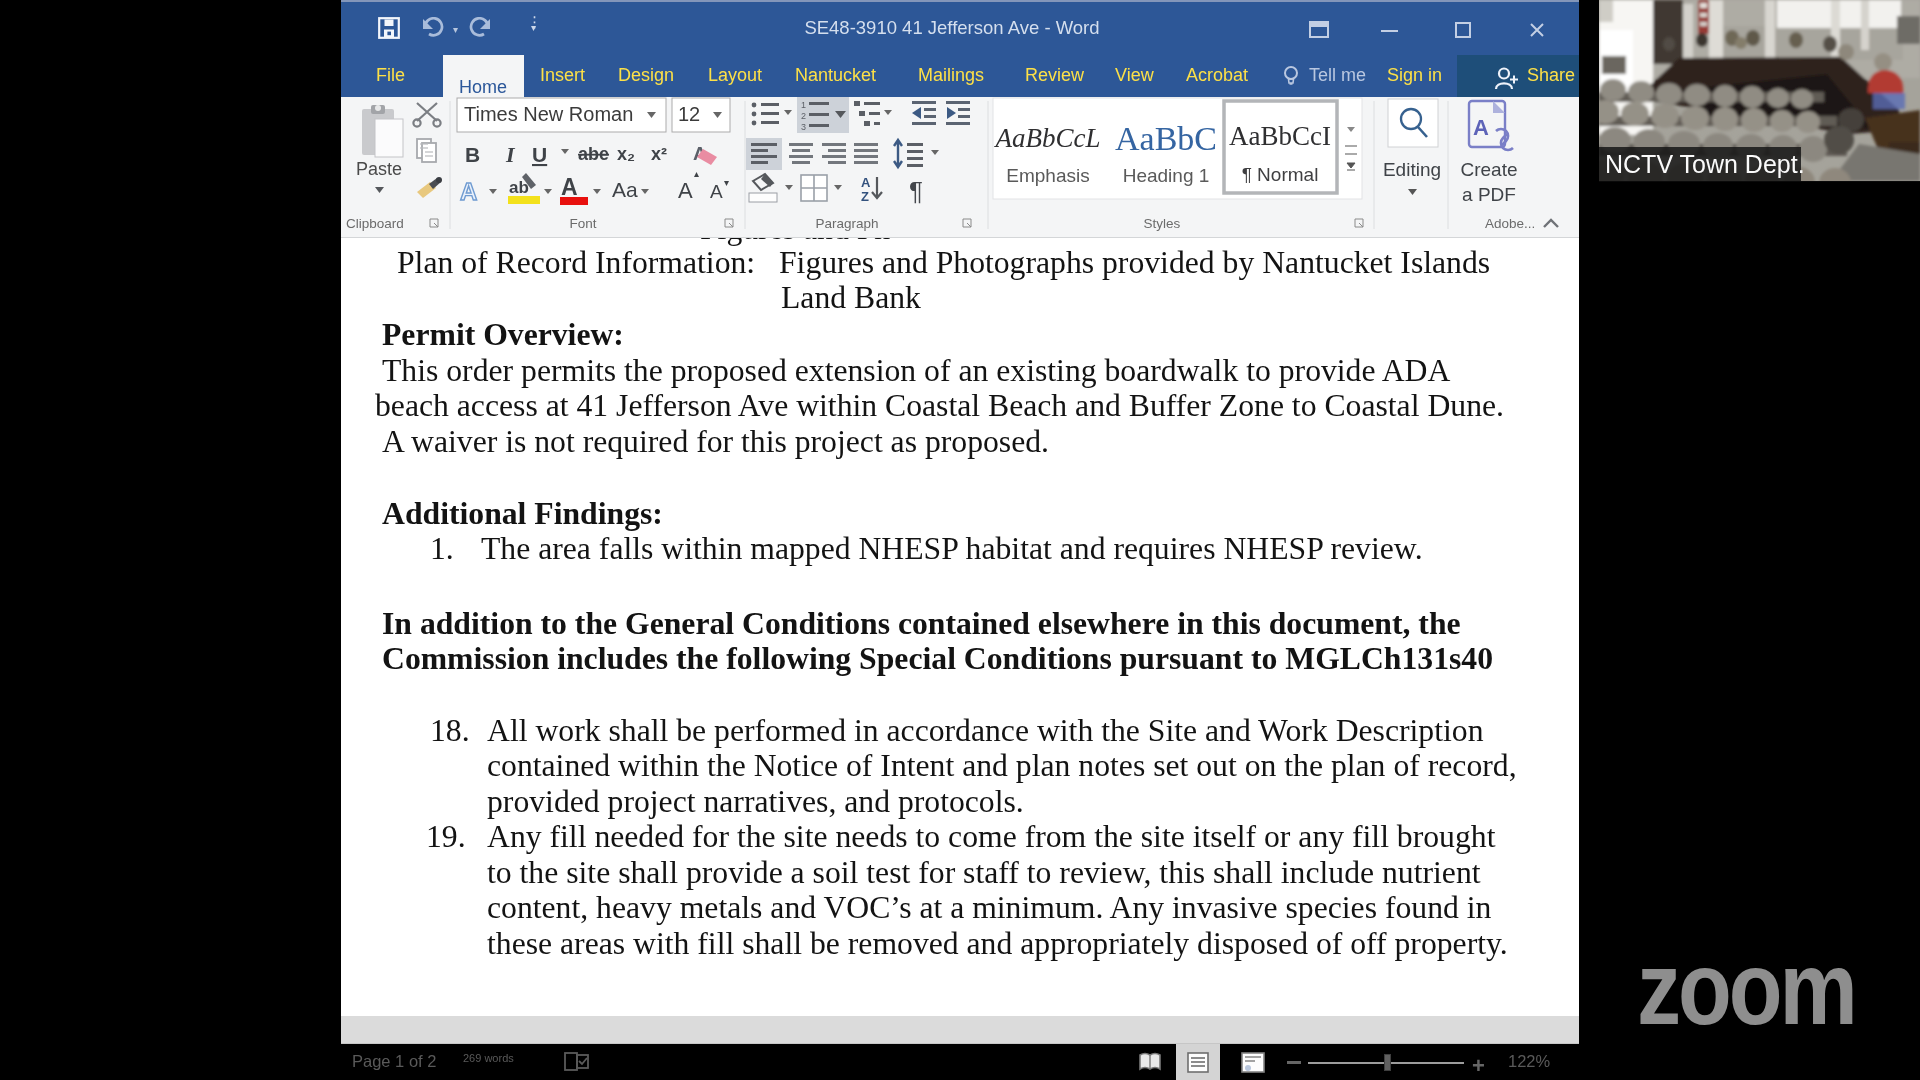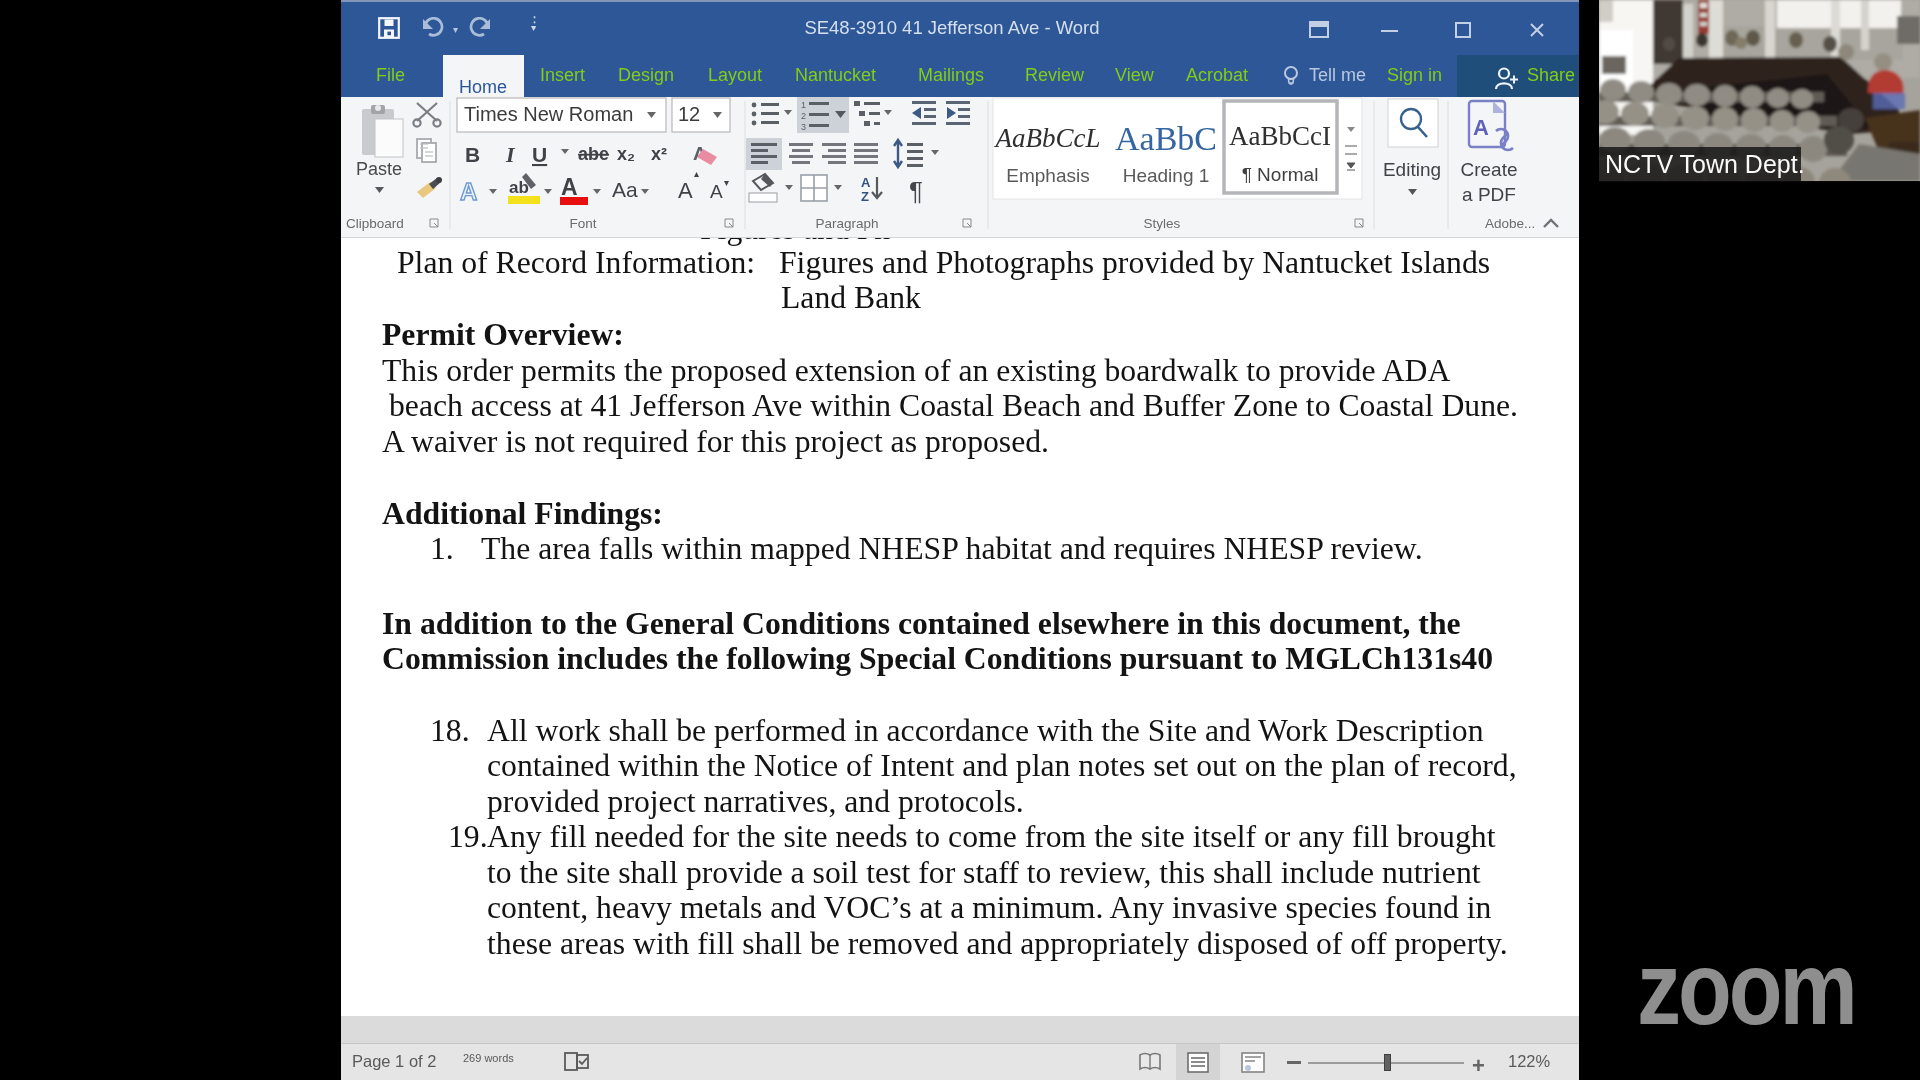--- a/index.html
+++ b/index.html
@@ -6,23 +6,23 @@
   *{box-sizing:border-box;}
   body{font-family:"Liberation Sans",sans-serif;position:relative;}
   .abs{position:absolute;}
   
   #win{position:absolute;left:341px;top:0;width:1238px;height:1080px;background:#fff;}
   #titlebar{position:absolute;left:0;top:0;width:1238px;height:55px;background:#2d5797;border-top:2px solid #8396ba;}
   #tabs{position:absolute;left:0;top:55px;width:1238px;height:42px;background:#2d5797;}
   #ribbon{position:absolute;left:0;top:97px;width:1238px;height:141px;background:#f4f5f6;border-bottom:1px solid #d4d6d8;}
   #doc{position:absolute;left:0;top:238px;width:1200px;height:778px;background:#fff;overflow:hidden;}
   #grayband{position:absolute;left:0;top:1016px;width:1238px;height:27px;background:#dbdbdb;}
-  #status{position:absolute;left:0;top:1043px;width:1238px;height:37px;background:#e5e5e5;border-top:1px solid #c6c6c6;}
+  #status{position:absolute;left:0;top:1043px;width:1238px;height:37px;background:#000000;border-top:1px solid #c6c6c6;}
   .ttl{color:#d5dfee;font-size:18.5px;}
-  .tab{color:#84cc16;font-size:18px;position:absolute;top:10px;}
+  .tab{color:#fde047;font-size:18px;position:absolute;top:10px;}
   .doctext{position:absolute;font-family:"Liberation Serif",serif;font-size:31.7px;color:#131313;white-space:pre;}
   .b{font-weight:bold;}
 </style>
 </head>
 <body>
 <div id="win">
   <div id="titlebar">
 
     <svg class="abs" style="left:35px;top:13px;" width="26" height="26" viewBox="0 0 26 26">
       <rect x="3.2" y="3.2" width="19.6" height="19.6" fill="none" stroke="#f3f6fb" stroke-width="2.2"></rect>
@@ -301,32 +301,32 @@
   </svg>
   </div>
   <div id="doc">
 
     <div class="doctext" style="left:359px;top:-27px;">Figures and Ph</div>
     <div class="doctext" style="left:56px;top:7px;">Plan of Record Information:</div>
     <div class="doctext" style="left:438px;top:7px;">Figures and Photographs provided by Nantucket Islands</div>
     <div class="doctext" style="left:440px;top:42px;">Land Bank</div>
     <div class="doctext b" style="left:41px;top:79px;">Permit Overview:</div>
     <div class="doctext" style="left:41px;top:115px;">This order permits the proposed extension of an existing boardwalk to provide ADA</div>
-    <div class="doctext" style="left:48px;top:150px;">beach access at 41 Jefferson Ave within Coastal Beach and Buffer Zone to Coastal Dune.</div>
+    <div class="doctext" style="left:34px;top:150px;">beach access at 41 Jefferson Ave within Coastal Beach and Buffer Zone to Coastal Dune.</div>
     <div class="doctext" style="left:41px;top:186px;">A waiver is not required for this project as proposed.</div>
     <div class="doctext b" style="left:41px;top:258px;">Additional Findings:</div>
     <div class="doctext" style="left:89px;top:293px;">1.</div>
     <div class="doctext" style="left:140px;top:293px;">The area falls within mapped NHESP habitat and requires NHESP review.</div>
     <div class="doctext b" style="left:41px;top:368px;">In addition to the General Conditions contained elsewhere in this document, the</div>
     <div class="doctext b" style="left:41px;top:403px;">Commission includes the following Special Conditions pursuant to MGLCh131s40</div>
     <div class="doctext" style="left:89px;top:475px;">18.</div>
     <div class="doctext" style="left:146px;top:475px;">All work shall be performed in accordance with the Site and Work Description</div>
     <div class="doctext" style="left:146px;top:510px;">contained within the Notice of Intent and plan notes set out on the plan of record,</div>
     <div class="doctext" style="left:146px;top:546px;">provided project narratives, and protocols.</div>
-    <div class="doctext" style="left:107px;top:581px;font-family:Liberation Serif, serif;">19.</div>
+    <div class="doctext" style="left:85px;top:581px;font-family:Liberation Serif, serif;">19.</div>
     <div class="doctext" style="left:146px;top:581px;">Any fill needed for the site needs to come from the site itself or any fill brought</div>
     <div class="doctext" style="left:146px;top:617px;">to the site shall provide a soil test for staff to review, this shall include nutrient</div>
     <div class="doctext" style="left:146px;top:652px;">content, heavy metals and VOC’s at a minimum. Any invasive species found in</div>
     <div class="doctext" style="left:146px;top:688px;">these areas with fill shall be removed and appropriately disposed of off property.</div>
     <div class="abs" style="left:1204px;top:0;width:34px;height:778px;background:#f6f6f6;border-left:1px solid #ececec;"></div>
   </div>
   <div id="grayband"></div>
   <div id="status">
     <div class="abs" style="left:11px;top:8px;font-size:16.5px;color:#5a5a5a;">Page 1 of 2</div>
     <div class="abs" style="left:122px;top:8px;font-size:11px;color:#5a5a5a;">269 words</div>

